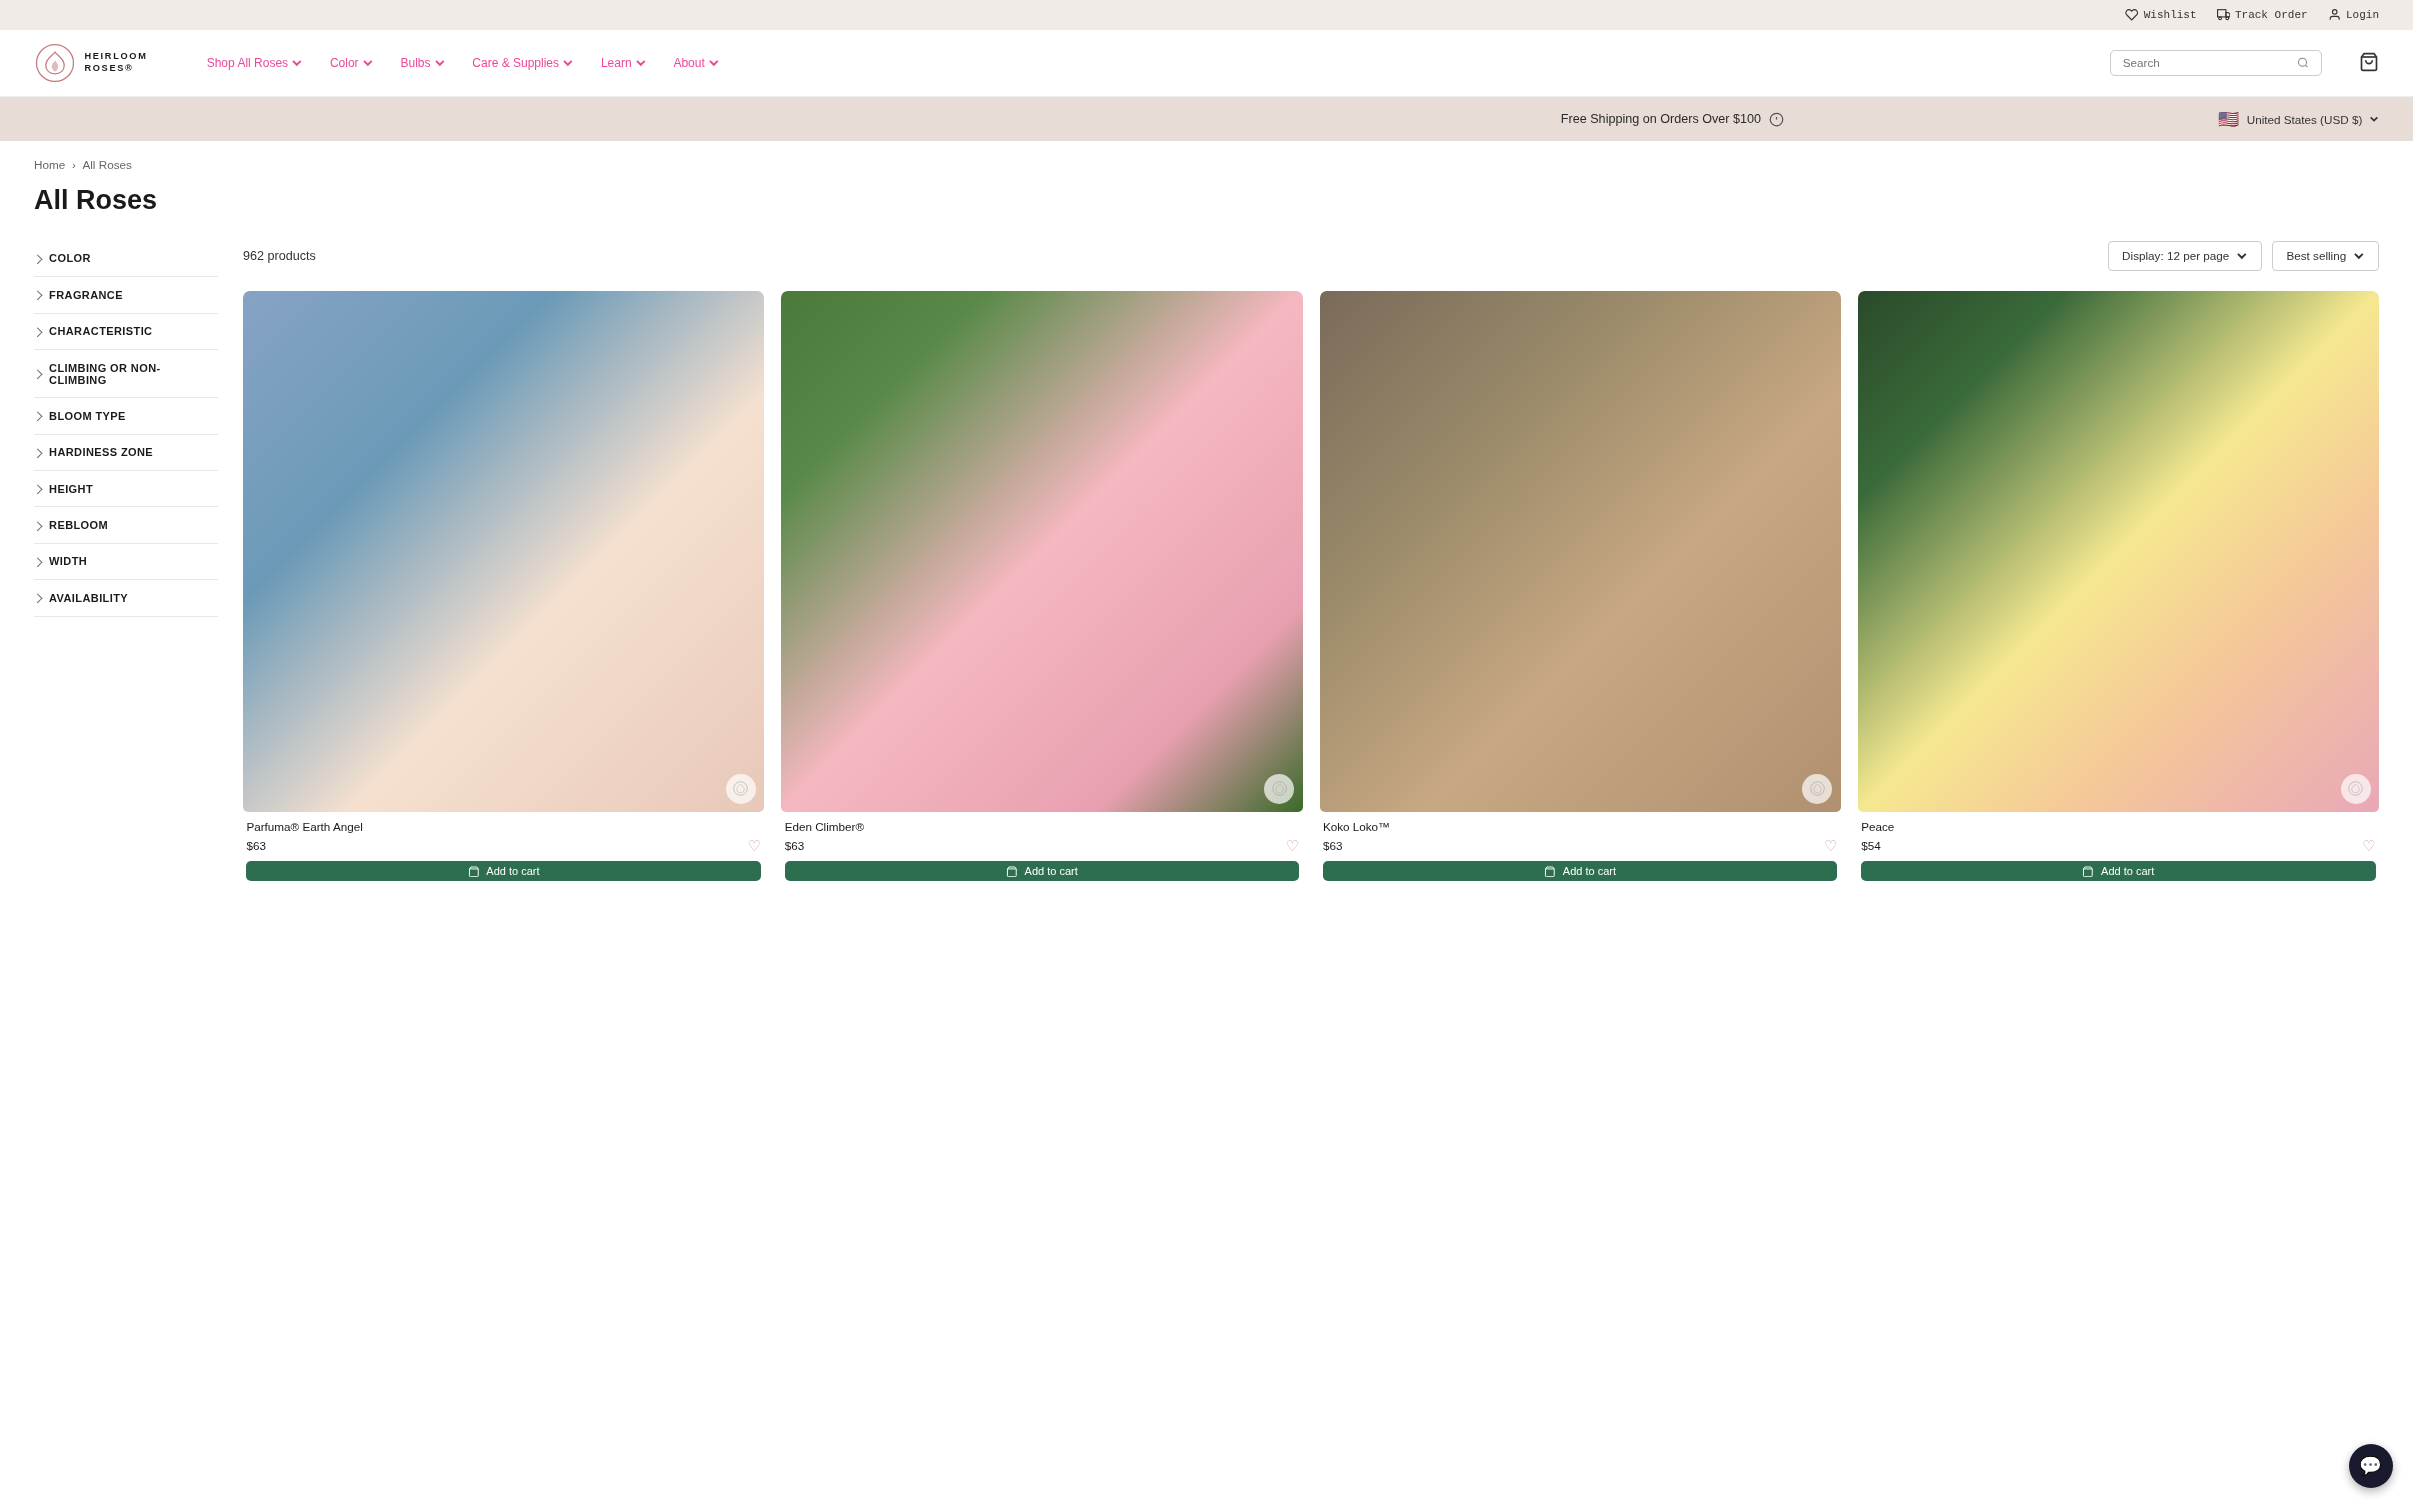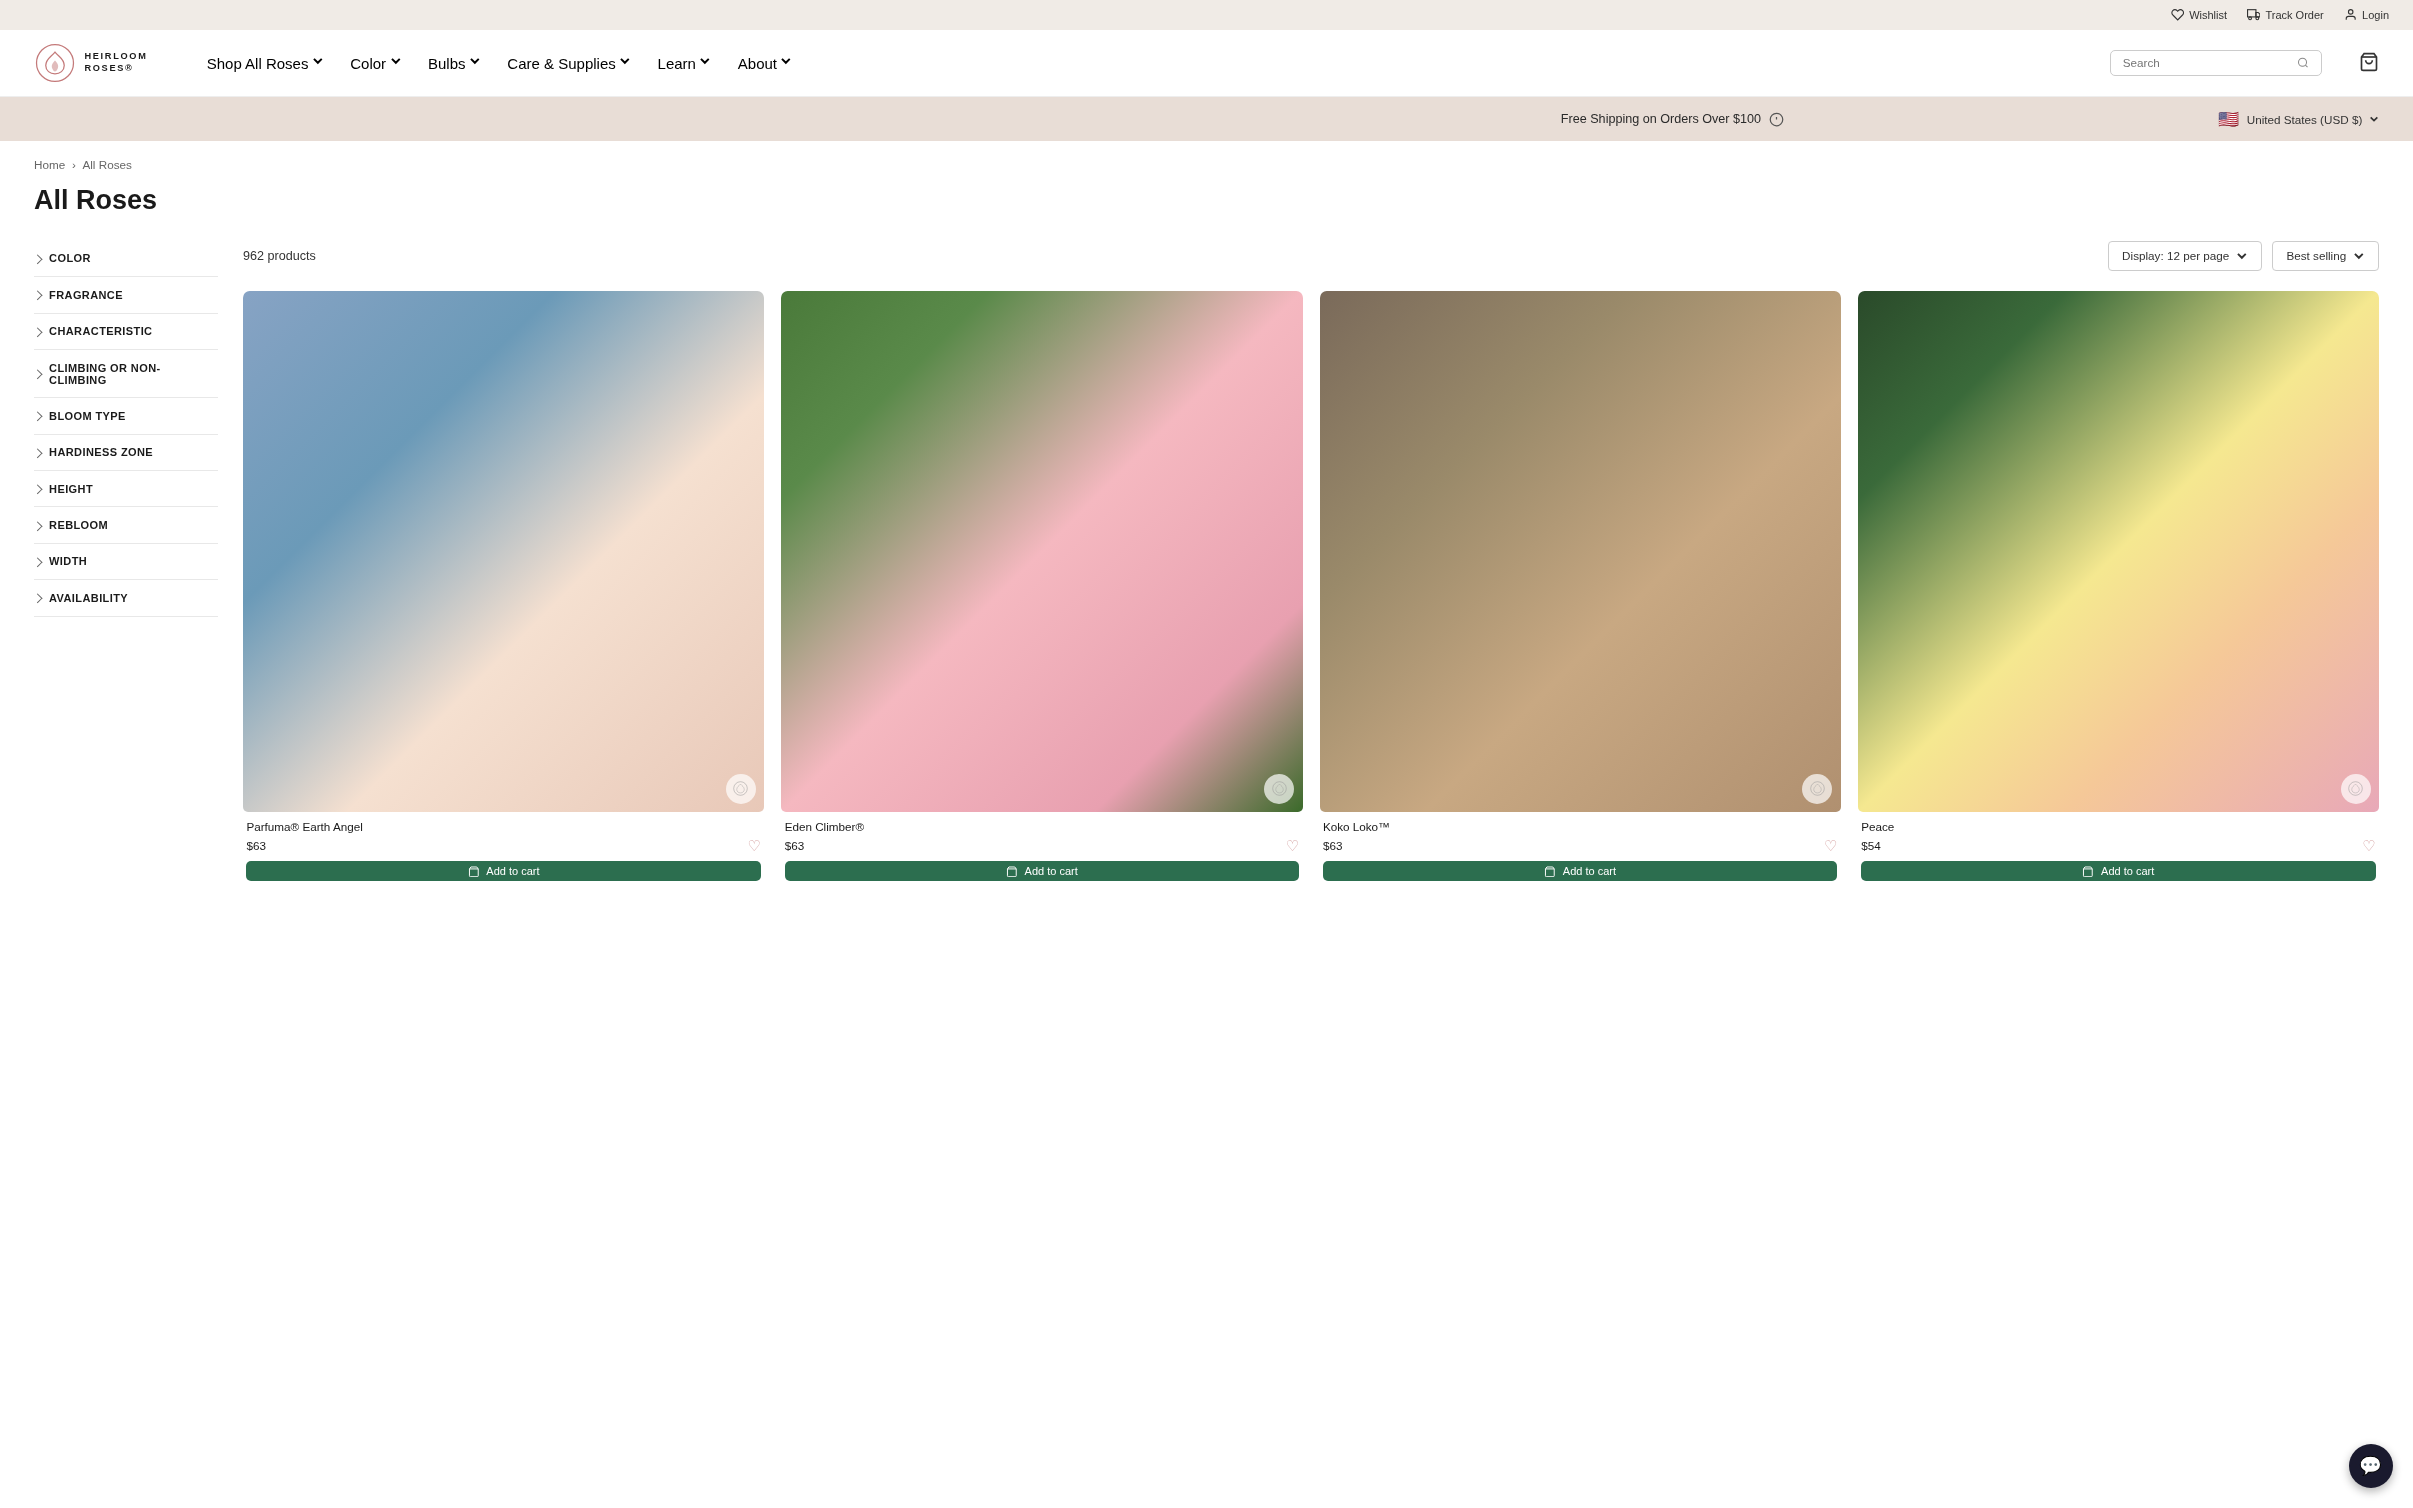--- a/index.html
+++ b/index.html
@@ -5,22 +5,23 @@
     * { margin: 0; padding: 0; box-sizing: border-box; }
     body { font-family: -apple-system, BlinkMacSystemFont, 'Segoe UI', sans-serif; background: #fff; color: #1a1a1a; font-size: 11.7px; }
 
     
     .top-bar {
       background: #f0ebe6;
       height: 30px;
       display: flex;
       align-items: center;
       justify-content: flex-end;
-      padding: 0 24px;
+      padding: 0 34px;
       gap: 20px;
+      font-family: Liberation Mono, monospace;
     }
     .top-bar-item {
       display: flex;
       align-items: center;
       gap: 5px;
       font-size: 11px;
       color: #333;
       cursor: pointer;
     }
     .top-bar-item svg { width: 13.4px; height: 13.4px; }
@@ -55,25 +56,25 @@
       line-height: 1.3;
     }
     .nav {
       display: flex;
       align-items: center;
       gap: 3.4px;
       flex: 1;
     }
     .nav-item {
       display: flex;
-      align-items: flex-start;
+      align-items: center;
       gap: 3.4px;
       padding: 6.7px 11.7px;
-      font-size: 15px;
-      color: #000000;
+      font-size: 12px;
+      color: #ec4899;
       cursor: pointer;
       border-radius: 3.4px;
       white-space: nowrap;
     }
     .nav-item svg { width: 11.7px; height: 11.7px; }
 
     .search-bar {
       display: flex;
       align-items: center;
       border: 1.3px solid #ccc;

